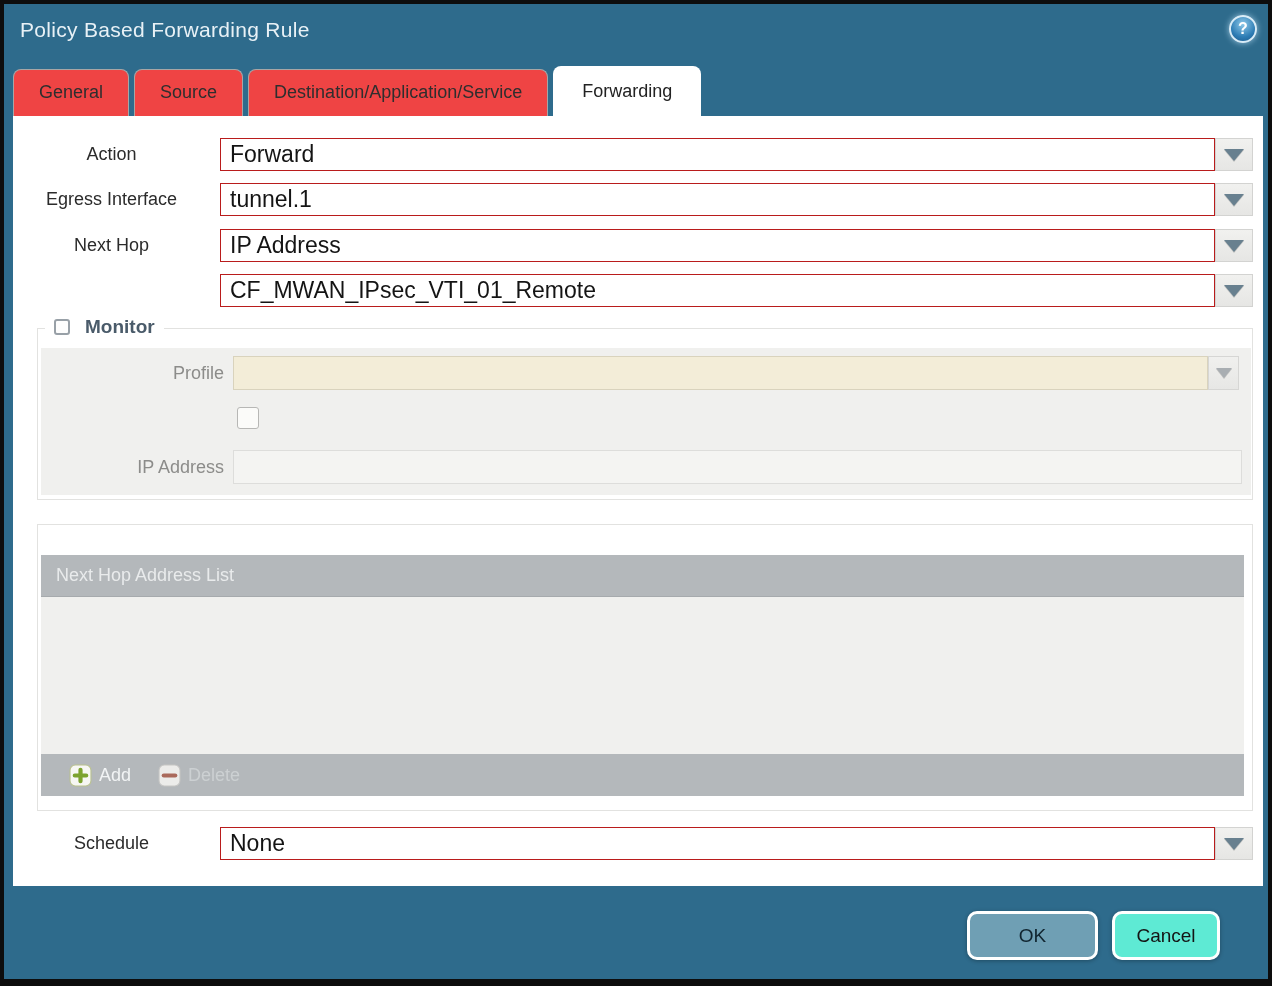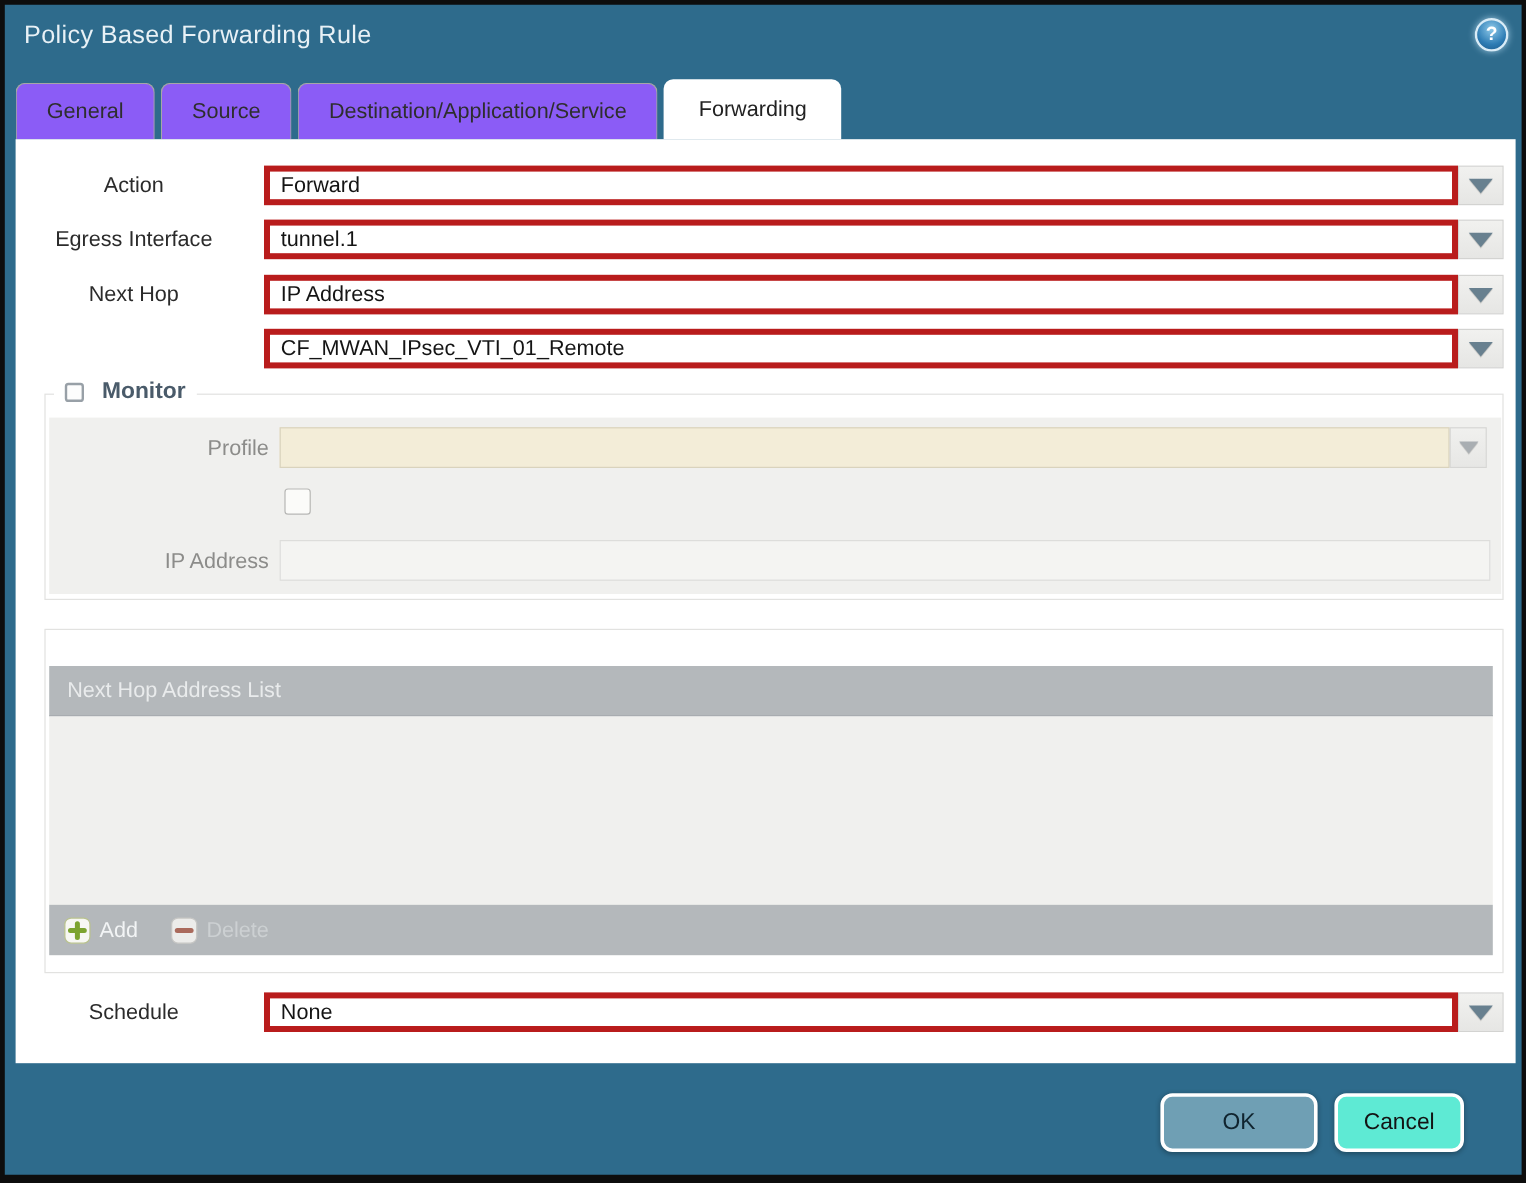--- a/index.html
+++ b/index.html
@@ -16,31 +16,31 @@
   .title { position:absolute; left:20px; top:18px; font-size:21px; color:#e8f1f6; letter-spacing:.3px; }
   .help { position:absolute; left:1229px; top:15px; width:28px; height:28px; border-radius:50%;
           background:radial-gradient(circle at 50% 30%, #8ec9e9, #2d7cb4 62%, #1b5a8c);
           border:2px solid #d9ecf7; box-shadow:0 0 6px rgba(190,225,248,.75);
           display:flex; align-items:center; justify-content:center;
           color:#fff; font-weight:bold; font-size:16px; cursor:pointer; }
 
   
   .tabs { position:absolute; left:13px; top:66px; height:50px; display:flex; align-items:flex-end; gap:5px; }
   .tab { height:47px; line-height:45px; padding:0 25px; font-size:18px; color:#2e2e2e;
-         background:#8b5cf6; border:1px solid #a6a6a6; border-bottom:none;
+         background:#ef4444; border:1px solid #a6a6a6; border-bottom:none;
          border-radius:8px 8px 0 0; cursor:pointer; white-space:nowrap; }
   .tab.active { height:50px; line-height:50px; background:#ffffff; border:none; color:#222; padding:0 29px; }
 
   
   .content { position:absolute; left:13px; top:116px; width:1250px; height:770px; background:#fff; }
 
   .lbl { position:absolute; left:0; width:197px; text-align:center; font-size:18px; color:#2b2b2b; line-height:33px; }
   .field { position:absolute; left:207px; width:995px; height:33px; background:#fff;
-           border:5px solid #b91c1c; display:flex; align-items:center; padding-left:9px;
-           font-size:18px; color:#141414; cursor:pointer; }
+           border:1px solid #b91c1c; display:flex; align-items:center; padding-left:9px;
+           font-size:23px; color:#141414; cursor:pointer; }
   .dd { position:absolute; left:1202px; width:38px; height:33px;
         background:linear-gradient(#f1f1ef,#e6e6e4); border:1px solid #d3d3d1;
         display:flex; align-items:center; justify-content:center; cursor:pointer; }
   .tri { width:0; height:0; border-left:10px solid transparent; border-right:10px solid transparent;
          border-top:12px solid #68808f; filter:drop-shadow(0 1px 0 rgba(0,0,0,.18)); }
   .tri.sm { border-left-width:8px; border-right-width:8px; border-top-width:10px; }
   .tri.disabled { border-top-color:#a9aeb2; }
 
   
   .fs { position:absolute; left:24px; width:1216px; border:1px solid #e2e2e0; background:#fff; }
@@ -63,21 +63,21 @@
   .disable-lbl { position:absolute; left:230px; top:59px; font-size:18px; color:#9b9b99; line-height:23px; }
   .mon-field-ip { position:absolute; left:192px; top:102px; width:1009px; height:34px;
                   background:#f4f4f2; border:1px solid #dddddb; }
 
   .fs-enforce { top:408px; height:287px; }
   .nh-table { position:absolute; left:3px; top:30px; width:1203px; }
   .nh-head { height:42px; background:#b4b8bb; border-bottom:1px solid #a6aaad;
              display:flex; align-items:center; padding-left:15px;
              font-size:18px; color:#e9ebec; }
   .nh-body { height:157px; background:#f0f0ee; }
-  .nh-foot { height:42px; background:#b4b8bb; display:flex; align-items:center; padding-left:12px;text-align:right; }
+  .nh-foot { height:42px; background:#b4b8bb; display:flex; align-items:center; padding-left:28px;text-align:right; }
   .tool-btn { display:flex; align-items:center; gap:7px; cursor:pointer; }
   .tool-btn .t-label { font-size:18px; color:#f2f4f5; }
   .tool-btn.disabled { cursor:default; }
   .tool-btn.disabled .t-label { color:#ccd0d2; }
   .tool-btn + .tool-btn { margin-left:27px; }
 
   .sched-row { top:711px; }
 
   
   .btn { position:absolute; top:911px; height:49px; border-radius:10px; border:3px solid #fff;

